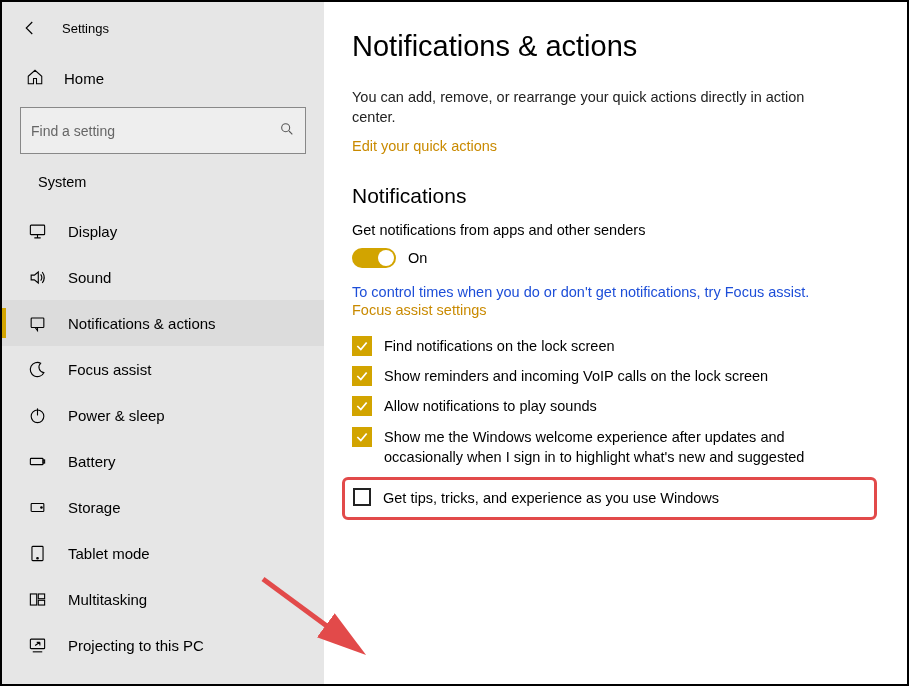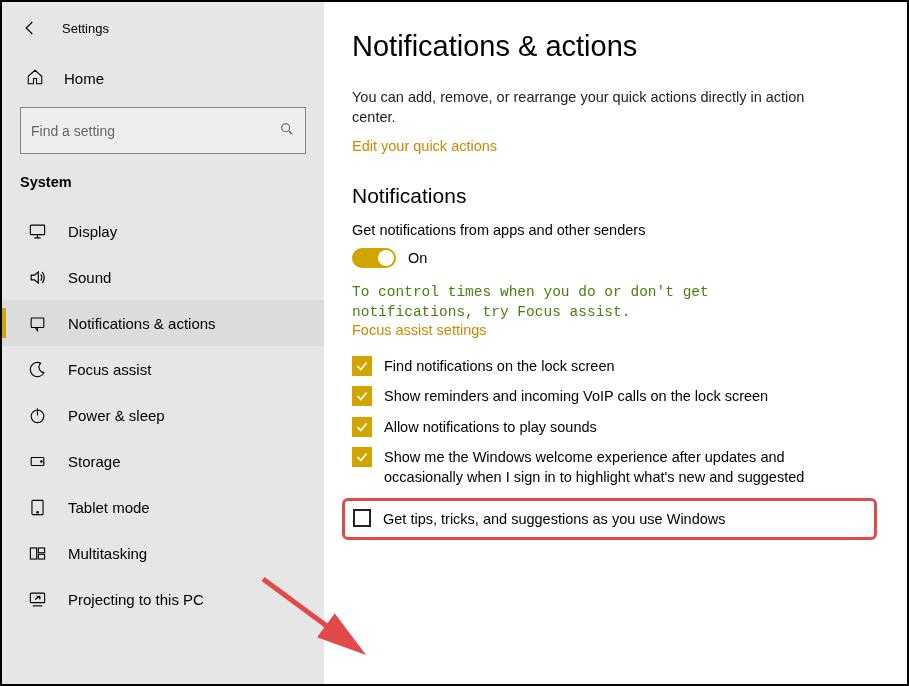--- a/index.html
+++ b/index.html
@@ -54,22 +54,22 @@
     padding: 0 10px;
   }
   .search-box input {
     border: none; background: transparent; outline: none;
     flex: 1; font-size: 14px; color: #555;
     font-family: inherit;
   }
   .search-box input::placeholder { color: #666; }
   .search-box .search-icon { color: #555; }
   .cat-title {
-    font-weight: 700; font-size: 14.5px;
-    padding: 6px 18px 18px 18px;
+    font-weight: 400; font-size: 14.5px;
+    padding: 6px 18px 18px 36px;
   }
   .nav-list { }
   .nav-item {
     display: flex; align-items: center;
     height: 46px;
     padding: 0 18px 0 24px;
     cursor: pointer;
     position: relative;
   }
   .nav-item .icon { width: 22px; margin-right: 20px; display:flex; align-items:center; justify-content:center; }
@@ -101,21 +101,21 @@
     position: relative;
     margin-right: 12px;
     cursor: pointer;
   }
   .toggle .knob {
     position: absolute; right: 2px; top: 2px;
     width: 16px; height: 16px; border-radius: 50%;
     background: #fff;
   }
   .toggle-label { font-size: 14.5px; }
-  .muted { color: #4d7c0f; font-size: 14.5px; line-height:1.4; max-width:460px;font-family:Liberation Mono, monospace; }
+  .muted { color: #1d4ed8; font-size: 14.5px; line-height:1.4; max-width:460px; }
   .check-list { margin-top: 4px; }
   .check-row {
     display: flex; align-items: flex-start;
     margin-bottom: 10px;
   }
   .check-row .box {
     width: 20px; height: 20px;
     margin-right: 12px;
     flex-shrink: 0;
     display:flex; align-items:center; justify-content:center;
@@ -219,20 +219,29 @@
             <svg width="19" height="19" viewBox="0 0 24 24" fill="none" stroke="#000" stroke-width="1.4">
               <circle cx="12" cy="13" r="8"></circle>
               <path d="M12 3 V12"></path>
             </svg>
           </span>
         <span class="label">Power &amp; sleep</span>
       </div>
       <div class="nav-item">
         <span class="icon">
             <svg width="19" height="19" viewBox="0 0 24 24" fill="none" stroke="#000" stroke-width="1.4">
+              <rect x="3" y="8" width="16" height="8" rx="1"></rect>
+              <rect x="19" y="10" width="2" height="4"></rect>
+            </svg>
+          </span>
+        <span class="label">Battery</span>
+      </div>
+      <div class="nav-item">
+        <span class="icon">
+            <svg width="19" height="19" viewBox="0 0 24 24" fill="none" stroke="#000" stroke-width="1.4">
               <rect x="4" y="7" width="16" height="10" rx="1"></rect>
               <circle cx="17" cy="12" r="1" fill="#000"></circle>
             </svg>
           </span>
         <span class="label">Storage</span>
       </div>
       <div class="nav-item">
         <span class="icon">
             <svg width="19" height="19" viewBox="0 0 24 24" fill="none" stroke="#000" stroke-width="1.4">
               <rect x="5" y="3" width="14" height="18" rx="1"></rect>
@@ -312,21 +321,21 @@
         <div class="check-row">
           <div class="box checked">
               <svg width="14" height="14" viewBox="0 0 24 24" fill="none" stroke="#fff" stroke-width="3">
                 <path d="M4 12 L10 18 L20 6"></path>
               </svg>
             </div>
           <span class="lbl">Show me the Windows welcome experience after updates and occasionally when I sign in to highlight what's new and suggested</span>
         </div>
         <div class="check-row highlight-row">
           <div class="box unchecked"></div>
-          <span class="lbl">Get tips, tricks, and suggestions as you use Windows</span>
+          <span class="lbl">Get tips, tricks, and experience as you use Windows</span>
         </div>
       </div>
     </div>
   </div>
 </div>
 
 <svg class="arrow-overlay" width="120" height="100" viewBox="0 0 120 100">
   <defs>
     <marker id="ah" markerWidth="10" markerHeight="10" refX="8" refY="3" orient="auto">
       <path d="M0,0 L10,3 L0,6 Z" fill="#e24a4a"></path>

